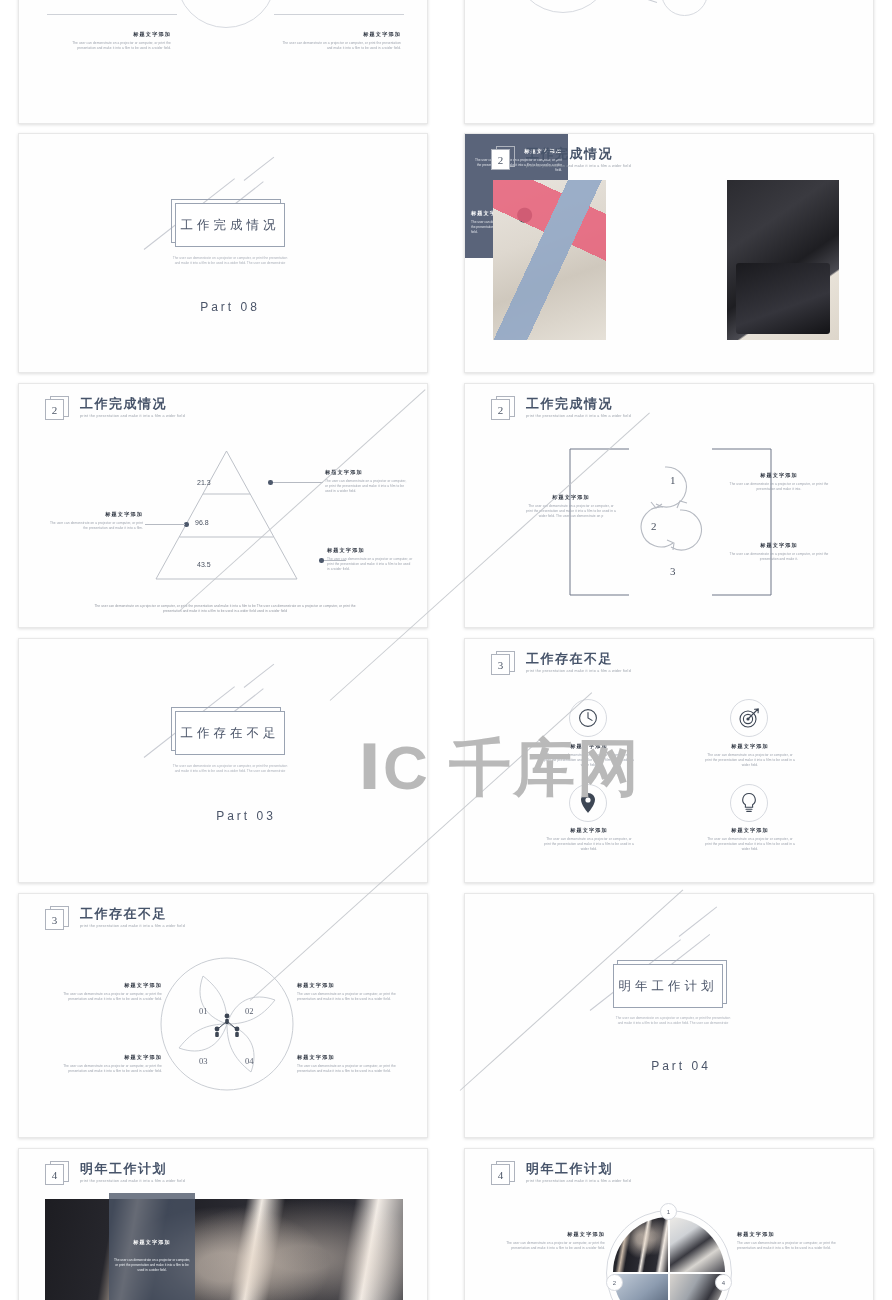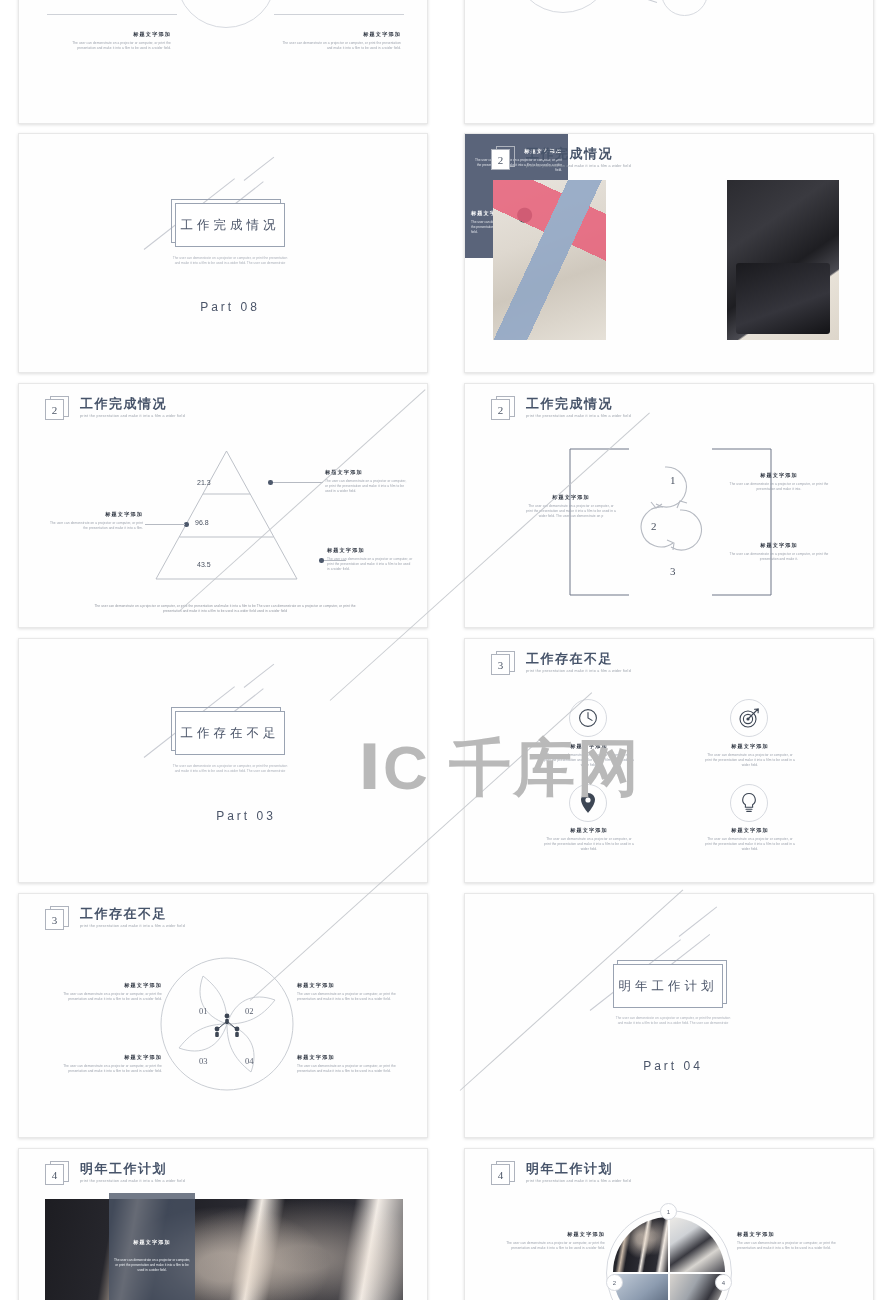--- a/index.html
+++ b/index.html
@@ -429,21 +429,21 @@
 
   <div class="slide" style="left:464px; top:893px; width:410px; height:245px;">
     <div class="slide-inner">
       <div class="diag" style="left:125px;top:116px;width:115px;transform:rotate(-38deg);"></div>
       <div class="diag" style="left:196px;top:78px;width:62px;transform:rotate(-38deg);"></div>
       <div class="diag" style="left:214px;top:42px;width:48px;transform:rotate(-38deg);"></div>
       <div class="pb2" style="left:152px;top:66px;width:110px;height:44px;"></div>
       <div class="pb1" style="left:148px;top:70px;width:110px;height:44px;background:#fff;"></div>
       <div class="pb-label" style="left:148px;top:70px;width:110px;height:44px;">明年工作计划</div>
       <div class="part-desc" style="left:148px;top:122px;width:120px;">The user can demonstrate on a projector or computer, or print the presentation and make it into a film to be used in a wider field. The user can demonstrate</div>
-      <div class="part-no" style="left:128px;top:165px;width:160px;">Part  04</div>
+      <div class="part-no" style="left:136px;top:165px;width:160px;">Part  04</div>
     </div>
   </div>
 
   <div class="slide" style="left:18px; top:1148px; width:410px; height:245px;">
     <div class="slide-inner">
       <div class="hdr">
         <div class="hdr-num">
           <div class="sq2"></div>
             <div class="sq1"></div>
           <div class="n">4</div>

